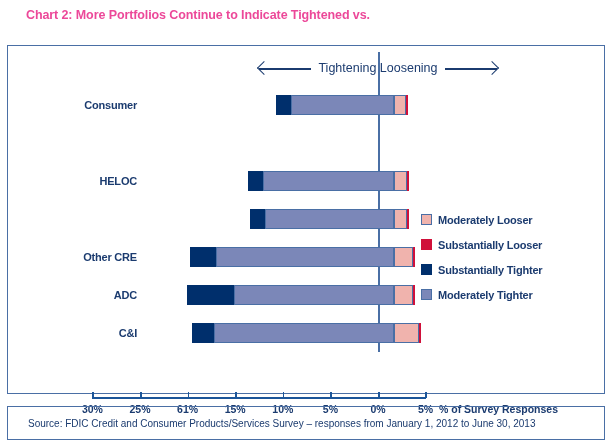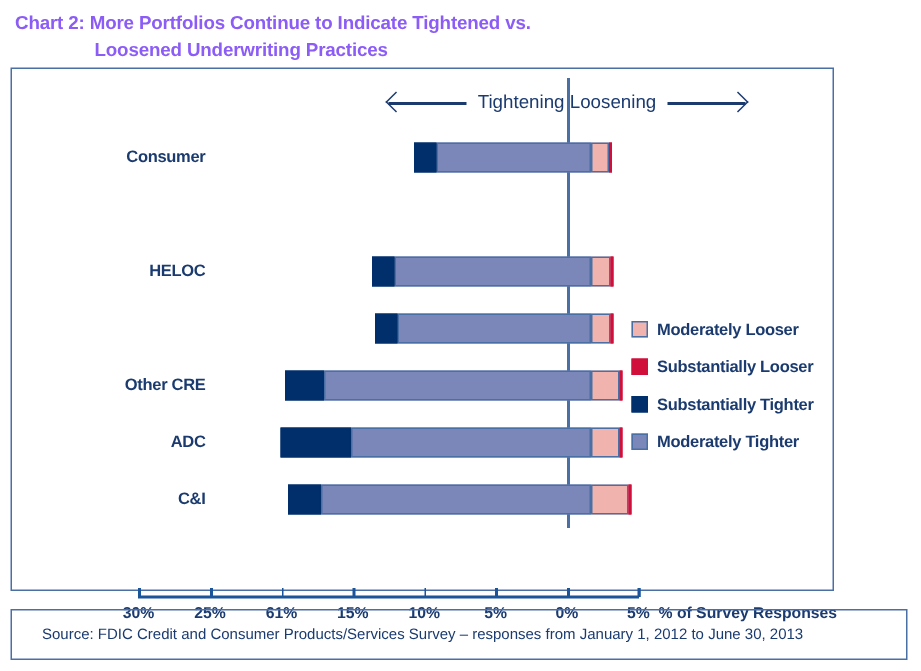--- a/index.html
+++ b/index.html
@@ -17,38 +17,38 @@
   }
   .page {
     position: relative;
     width: 614px;
     height: 447px;
   }
 
   
   .title-block {
     position: absolute;
-    left: 10px;
+    left: 26px;
     top: 6px;
     width: 560px;
     font-size: 12.5px;
     font-weight: bold;
-    color: #8b5cf6;
+    color: #ec4899;
     line-height: 18px;
     letter-spacing: -0.1px;
   }
   .title-line1 { display: block; }
   .title-line2 { display: block; padding-left: 53px; }
 
   
   .chart-panel {
     position: absolute;
     left: 7px;
     top: 45px;
-    width: 549px;
+    width: 598px;
     height: 349px;
     border: 1px solid #4a6fa5;
     background: #ffffff;
     box-sizing: border-box;
   }
 
   
   .direction-row {
     position: absolute;
     left: 225px;
@@ -253,21 +253,20 @@
     white-space: nowrap;
   }
 </style>
 </head>
 <body>
 
 <div class="page">
 
   <div class="title-block">
     <span class="title-line1">Chart 2:  More Portfolios Continue to Indicate Tightened vs.</span>
-    <span class="title-line2">Loosened Underwriting Practices</span>
   </div>
 
   <div class="chart-panel">
 
     <div class="direction-row">
       <span class="arrow-left"></span>
       <span class="dir-label">Tightening Loosening</span>
       <span class="arrow-right"></span>
     </div>
 

